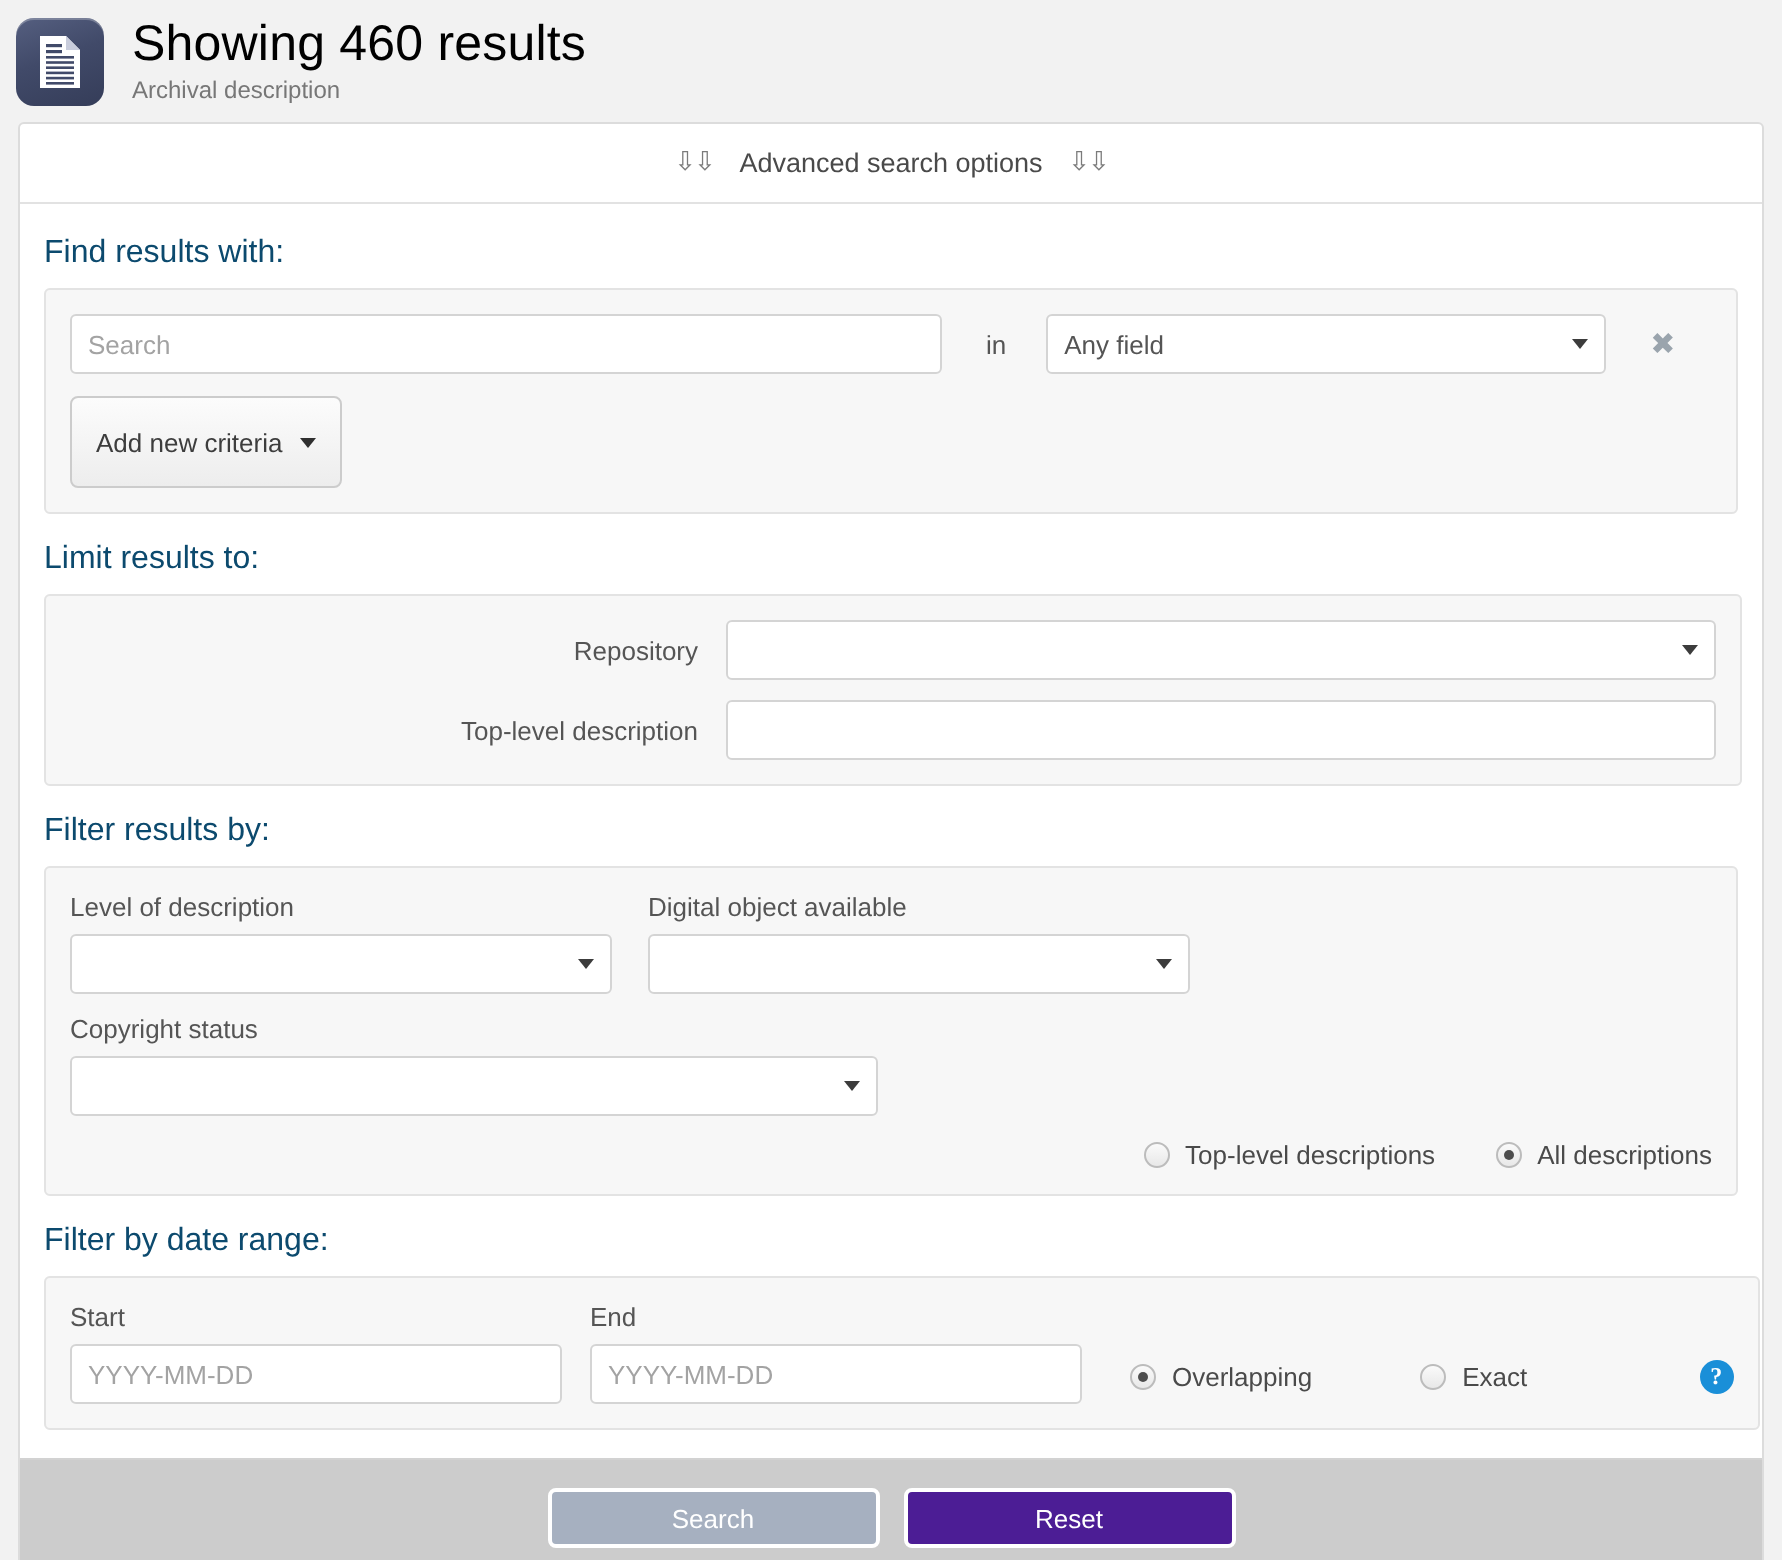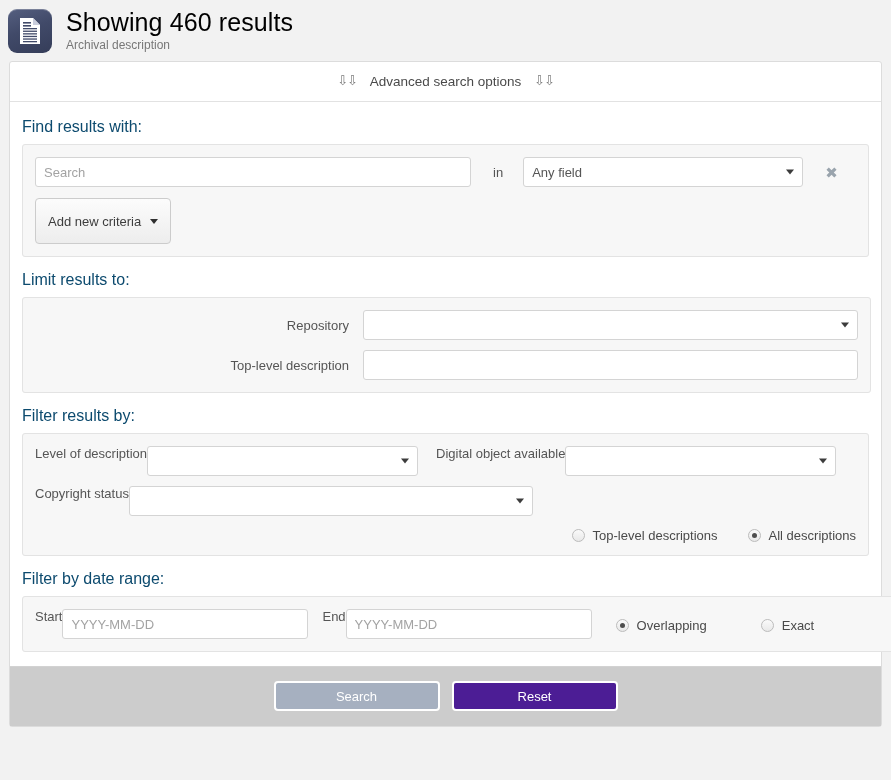--- a/index.html
+++ b/index.html
@@ -177,21 +177,21 @@
     color: #555;
   }
   .limit-control { width: 495px; }
 
   
   .filter-grid {
     display: flex;
     gap: 18px;
     margin-bottom: 10px;
   }
-  .f-col { display: flex; }
+  .f-col { display: flex; flex-direction: column; }
   .f-label {
     font-size: 13px;
     color: #555;
     margin-bottom: 6px;
   }
   .w-270 { width: 271px; }
   .w-260 { width: 261px; }
   .w-404 { width: 404px; }
 
   .radio-row {
@@ -222,21 +222,21 @@
   }
   .radio-dot.on::after {
     content: "";
     width: 5px; height: 5px;
     border-radius: 50%;
     background: #4d4d4d;
   }
 
   
   .date-row { display: flex; align-items: flex-end; }
-  .date-col { display: flex; flex-direction: row; margin-right: 14px; }
+  .date-col { display: flex; flex-direction: column; margin-right: 14px; }
   .w-246 { width: 246px; }
   .date-radios {
     display: flex;
     align-items: center;
     margin-left: 10px;
     padding-bottom: 5px;
     gap: 32px;
   }
   .help-icon {
     margin-left: 54px;

